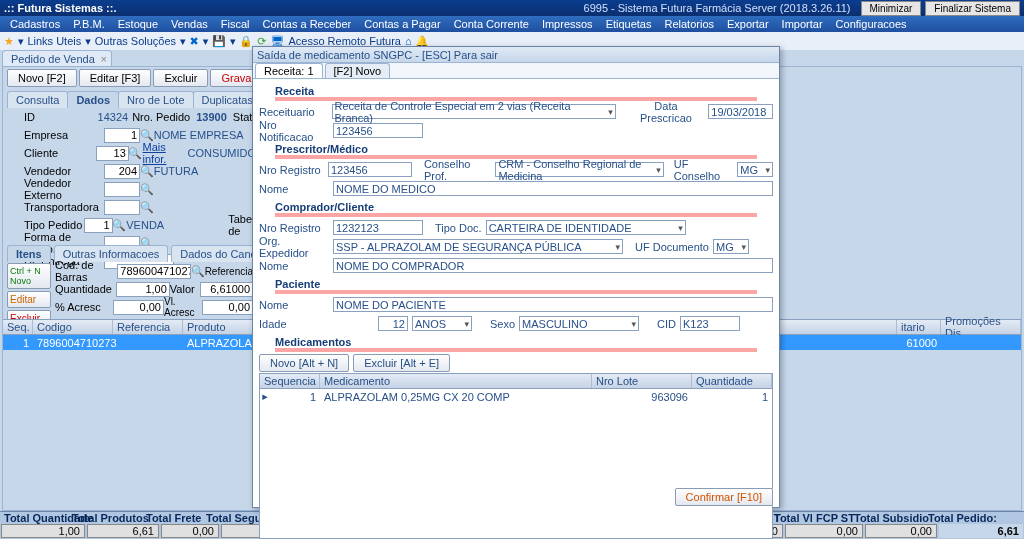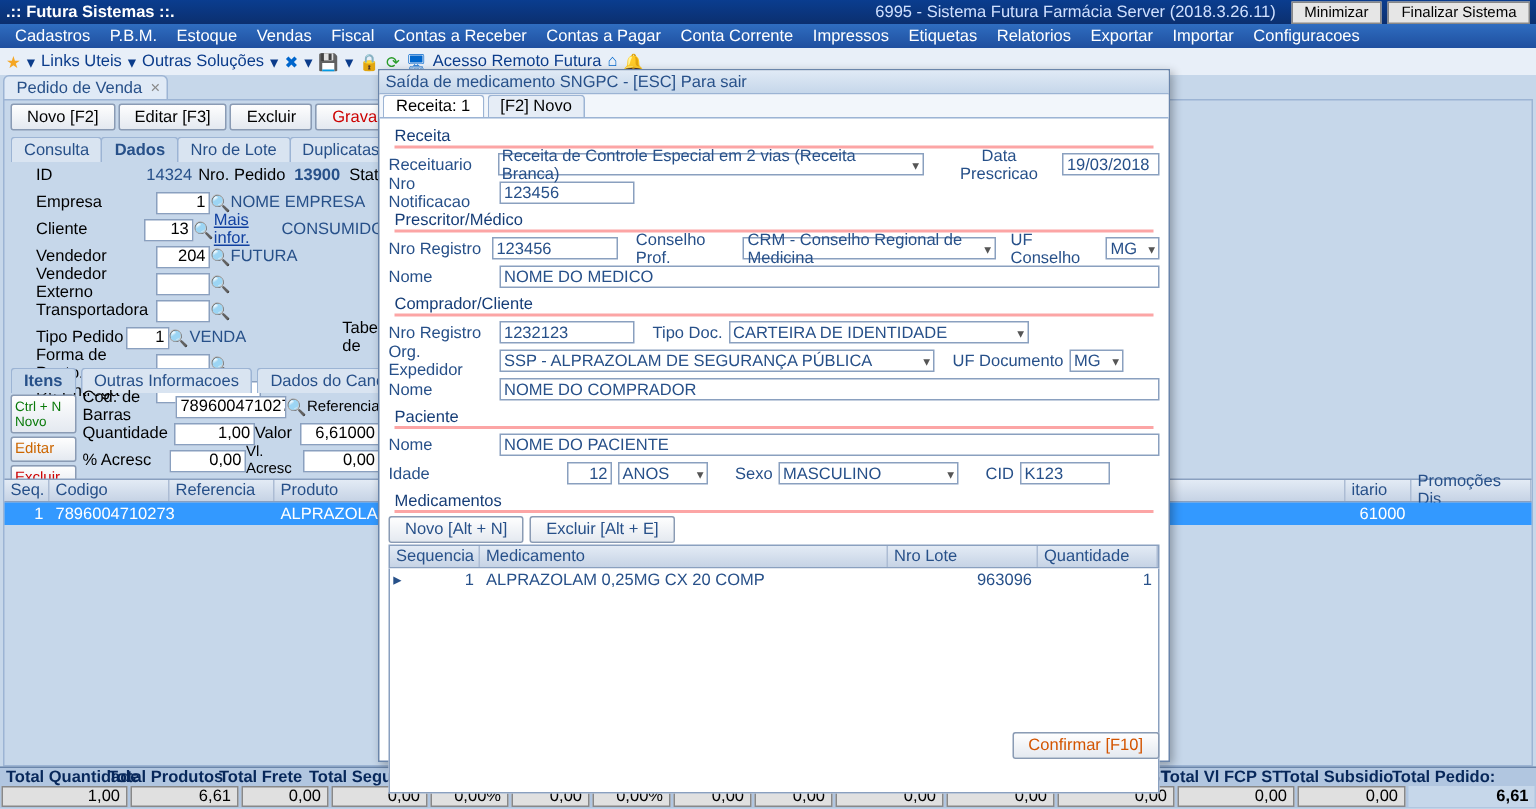--- a/index.html
+++ b/index.html
@@ -40,21 +40,21 @@
   .tot-v{ display:flex; height:16px;}
   .th,.tv{ padding:0 4px; white-space:nowrap;}
   .tv{ background:#e0e0e0; border:1px solid #888; margin:0 1px; height:14px; display:flex; align-items:center; justify-content:flex-end;}
   
   .dlg{ position:absolute; top:46px; left:252px; width:528px; height:462px; background:#fff; border:1px solid #6a85aa; box-shadow:2px 2px 6px rgba(0,0,0,.3); z-index:10;}
   .dlg-title{ height:16px; background:linear-gradient(#e0eaf6,#c6d7ea); color:#275089; padding:0 4px; display:flex; align-items:center; border-bottom:1px solid #9cb4d4;}
   .dlg-tabs{ height:16px; background:#f2f6fb; border-bottom:1px solid #9cb4d4; display:flex; align-items:center;}
   .dlg-tab{ padding:1px 8px; background:#fff; border:1px solid #9cb4d4; border-bottom:none; margin-left:2px; border-radius:3px 3px 0 0;}
   .dlg-tab.inactive{ background:#e6edf6;}
   .dlg-body{ padding:2px 6px; color:#275089;}
-  .sect{ font-weight:normal; color:#163d77; margin:4px 4px 2px; border-bottom:2px solid #fca5a5;}
+  .sect{ font-weight:bold; color:#163d77; margin:4px 16px 2px; border-bottom:4px solid #fca5a5;}
   .drow{ display:flex; align-items:center; height:17px; gap:4px; margin-bottom:2px;}
   .dlab{ width:70px;}
   .dinp{ background:#fff; border:1px solid #8aa0bf; height:15px; padding:0 2px; display:inline-flex; align-items:center;}
   .dsel{ background:#fff; border:1px solid #8aa0bf; height:15px; padding:0 14px 0 2px; position:relative; display:inline-flex; align-items:center;}
   .dsel::after{content:"▾"; position:absolute; right:2px; color:#555; font-size:9px;}
   .dlg-grid-h{ height:16px; background:linear-gradient(#e3ebf5,#c6d3e5); border:1px solid #8aa0bf; display:flex;}
   .dlg-grid-body{ border:1px solid #8aa0bf; border-top:none; height:150px; background:#fff; overflow:auto;}
   .dgh{ border-right:1px solid #acbcd4; padding:0 4px; display:flex; align-items:center;}
   .dlg-ftr{ position:absolute; bottom:4px; right:6px;}
   .orange{ color:#d35400;}

